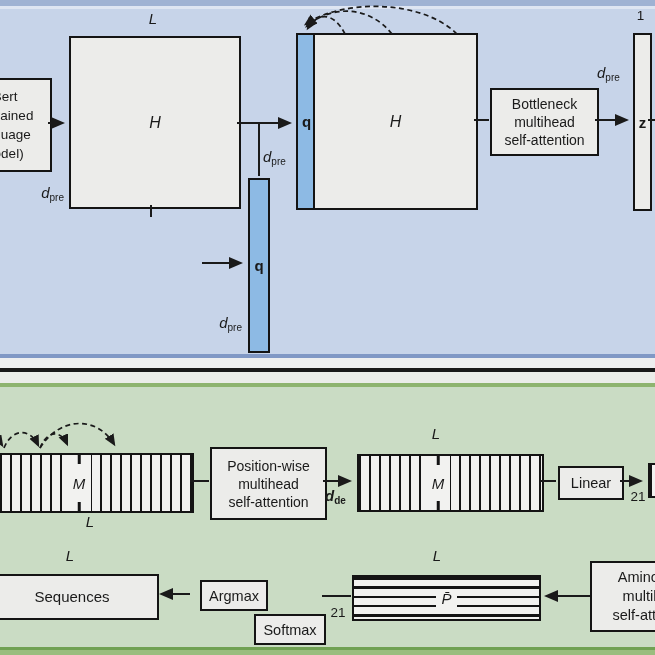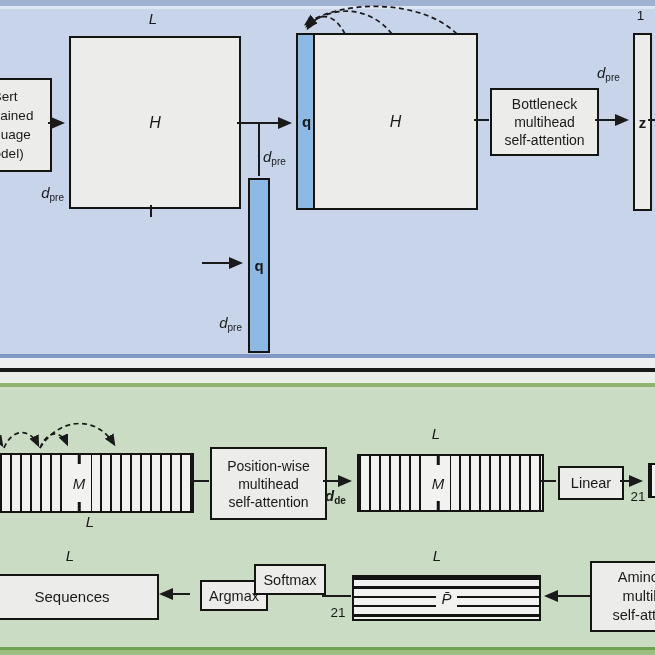--- a/index.html
+++ b/index.html
@@ -136,21 +136,21 @@
   <div class="stripebar" style="left:648px;top:463px;width:20px;height:31px;"></div>
 
   <div class="mathlbl" style="left:20px;top:547px;width:100px;">L</div>
   <div class="box bigbox" style="left:-15px;top:574px;width:170px;height:42px;font-size:15px;">
     <span>Sequences</span>
   </div>
 
   <div class="box" style="left:200px;top:580px;width:64px;height:27px;font-size:14.5px;">
     <span>Argmax</span>
   </div>
-  <div class="box" style="left:254px;top:564px;width:68px;height:27px;font-size:14.5px;">
+  <div class="box" style="left:254px;top:614px;width:68px;height:27px;font-size:14.5px;">
     <span>Softmax</span>
   </div>
 
   <div class="num" style="left:326px;top:605px;width:24px;">21</div>
 
   <div class="mathlbl" style="left:387px;top:547px;width:100px;">L</div>
   <div class="hstripebar" style="left:352px;top:575px;width:185px;height:42px;">
     <span class="plabel">P̄</span>
   </div>
 

